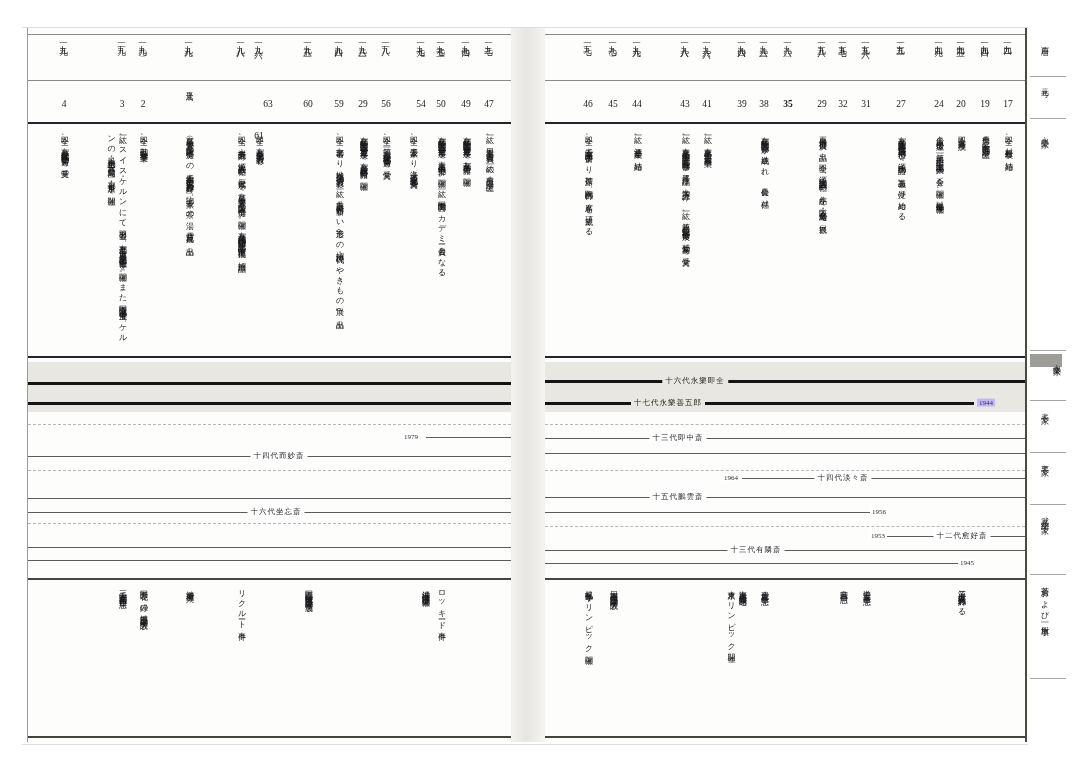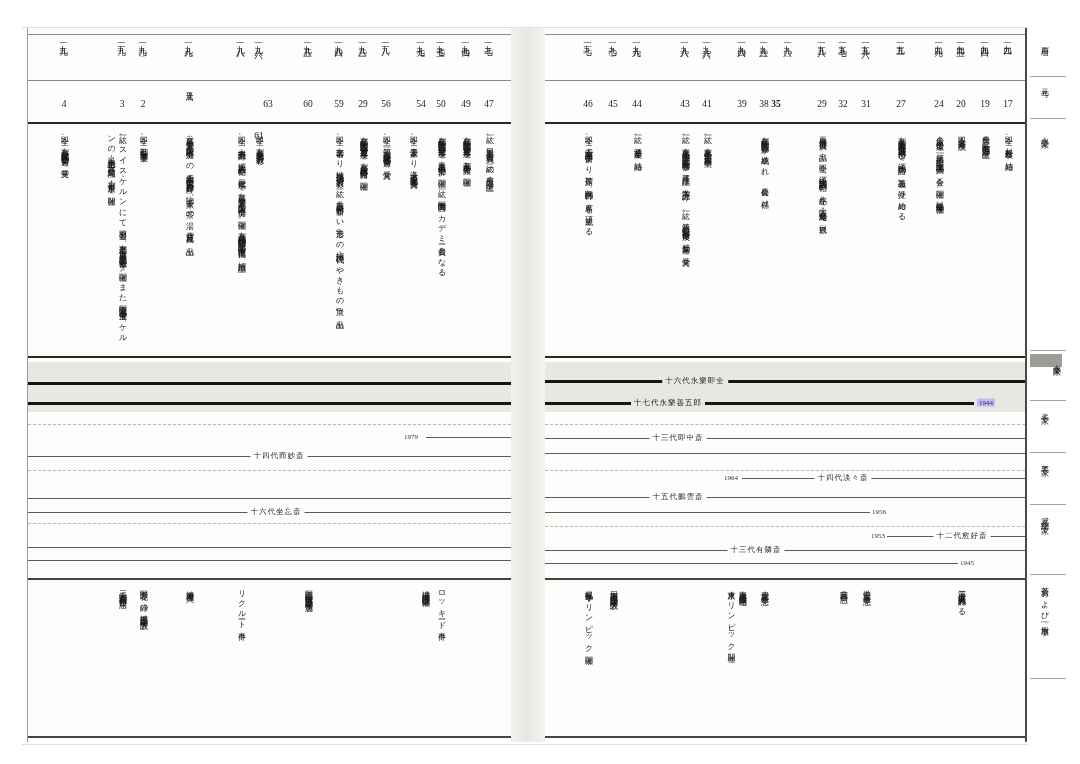--- a/index.html
+++ b/index.html
@@ -79,21 +79,21 @@
       <div class="yearcol" style="left: 315px; top: 10px;">一九五六</div>
       <div class="eranum" style="left: 309px; top: 71px;">31</div>
       <div class="entry gen" style="right: 153px;">道安三百五十年忌</div>
       <div class="yearcol" style="left: 292px; top: 10px;">一九五七</div>
       <div class="eranum" style="left: 286px; top: 71px;">32</div>
       <div class="entry gen" style="right: 176px;">宗旦三百回忌</div>
       <div class="yearcol" style="left: 271px; top: 10px;">一九五八</div>
       <div class="eranum" style="left: 265px; top: 71px;">29</div>
       <div class="entry fam" style="right: 197px;">再興十備会展に出品。即全、「源氏物語五十四帖」の作品を大阪・髙島屋で展観</div>
       <div class="yearcol" style="left: 237px; top: 10px;">一九六〇</div>
-      <div class="eranum" style="left: 219px; top: 71px; font-weight: bold;">35</div>
+      <div class="eranum" style="left: 231px; top: 71px; font-weight: bold;">35</div>
       <div class="yearcol" style="left: 213px; top: 10px;">一九六三</div>
       <div class="eranum" style="left: 207px; top: 71px;">38</div>
       <div class="entry fam" style="right: 255px;">京都伝統陶芸家協会が結成され、会長に就任</div>
       <div class="entry gen" style="right: 255px;">少庵三百五十年忌</div>
       <div class="yearcol" style="left: 191px; top: 10px;">一九六四</div>
       <div class="eranum" style="left: 185px; top: 71px;">39</div>
       <div class="entry gen" style="right: 277px;">東海道新幹線開通
 東京オリンピック開催</div>
       <div class="yearcol" style="left: 156px; top: 10px;">一九六六</div>
       <div class="eranum" style="left: 150px; top: 71px;">41</div>

